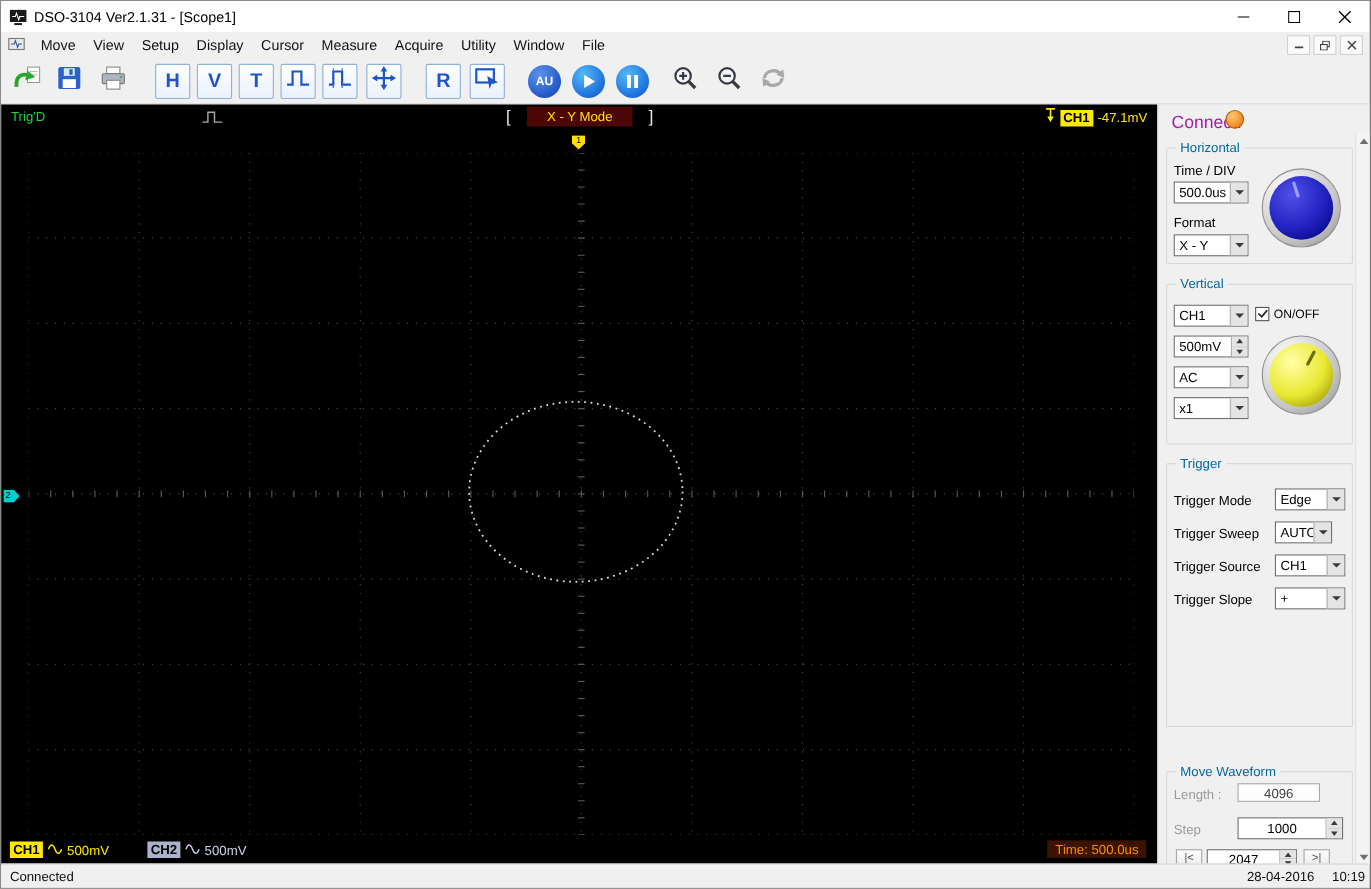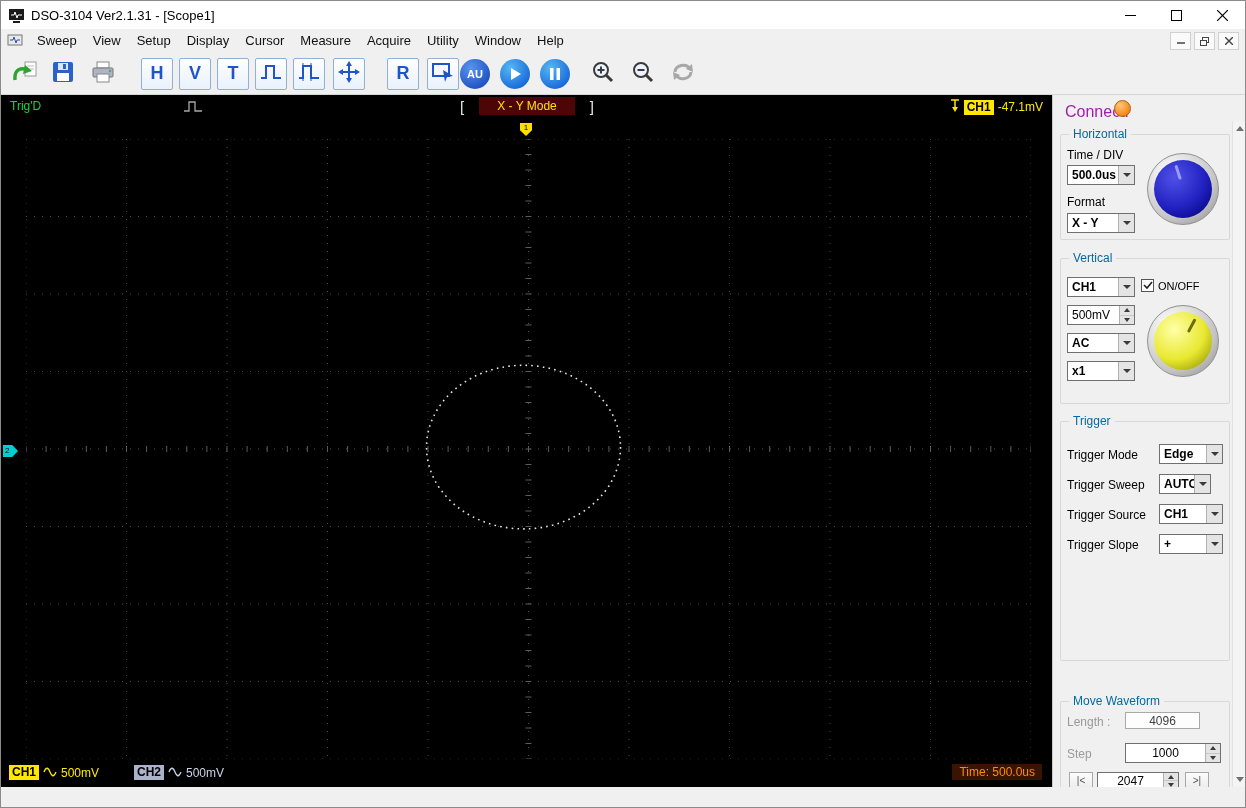--- a/index.html
+++ b/index.html
@@ -61,21 +61,21 @@
   .sb-btn { position:absolute; left:0; width:14px; height:15px; display:flex; align-items:center; justify-content:center; }
   .tri-up { width:0; height:0; border-left:4px solid transparent; border-right:4px solid transparent; border-bottom:5px solid #707070; }
   .tri-down { width:0; height:0; border-left:4px solid transparent; border-right:4px solid transparent; border-top:5px solid #707070; }
 
   .group { position:absolute; left:7px; width:170px; border:1px solid #d8d8d8; border-radius:2px; }
   .group-title { position:absolute; top:-8px; left:8px; background:#f0f0f0; padding:0 4px; font-size:12px; color:#0369a1; }
   .g-label { position:absolute; left:6px; font-size:12px; color:#000; }
   .g-label.dim { color:#9a9a9a; }
 
   .fselect { position:absolute; left:6px; width:68px; height:20px; background:#fff; border:1px solid #707070; font-size:12px; display:flex; align-items:center; }
-  .fselect .sel-text { flex:1; padding-left:4px; white-space:nowrap; overflow:hidden;font-weight:bold; }
+  .fselect .sel-text { flex:1; padding-left:4px; white-space:nowrap; overflow:hidden; }
   .fselect .sel-arrow { width:16px; height:100%; background:#e4e4e4; border-left:1px solid #b0b0b0; display:flex; align-items:center; justify-content:center; }
   .sel-tri { width:0; height:0; border-left:4px solid transparent; border-right:4px solid transparent; border-top:4px solid #3a3a3a; }
 
   .fspin { position:absolute; background:#fff; border:1px solid #707070; font-size:12px; display:flex; align-items:stretch; height:20px; }
   .fspin .spin-text { flex:1; display:flex; align-items:center; padding-left:4px; }
   .fspin.centered .spin-text { justify-content:center; padding-left:0; }
   .spin-btns { width:15px; display:flex; flex-direction:column; border-left:1px solid #b0b0b0; }
   .spin-btns > div { flex:1; background:#e4e4e4; display:flex; align-items:center; justify-content:center; }
   .spin-btns > div:first-child { border-bottom:1px solid #c8c8c8; }
   .tri-xs-up { width:0; height:0; border-left:3px solid transparent; border-right:3px solid transparent; border-bottom:4px solid #3a3a3a; }
@@ -140,30 +140,30 @@
     </div>
   </div>
 
   <div class="menubar">
     <span class="doc-icon">
       <svg width="16" height="14">
           <rect x="1" y="1" width="14" height="10" fill="#e8e8e8" stroke="#777"></rect>
           <path d="M3,6 L6,6 L7,3 L9,9 L10,6 L13,6" stroke="#2255aa" stroke-width="1" fill="none"></path>
         </svg>
     </span>
-    <span class="menu-item">Sweep</span>
+    <span class="menu-item">Move</span>
     <span class="menu-item">View</span>
     <span class="menu-item">Setup</span>
     <span class="menu-item">Display</span>
     <span class="menu-item">Cursor</span>
     <span class="menu-item">Measure</span>
     <span class="menu-item">Acquire</span>
     <span class="menu-item">Utility</span>
     <span class="menu-item">Window</span>
-    <span class="menu-item">Help</span>
+    <span class="menu-item">File</span>
     <div class="mdi-controls">
       <div class="mdi-btn">
           <svg width="8" height="8">
             <line x1="0" y1="6" x2="8" y2="6" stroke="#444" stroke-width="1.5"></line>
           </svg>
         </div>
       <div class="mdi-btn">
           <svg width="9" height="9">
             <rect x="2.5" y="0.5" width="6" height="5" fill="none" stroke="#444"></rect>
             <rect x="0.5" y="3.5" width="6" height="5" fill="#fafafa" stroke="#444"></rect>
@@ -237,21 +237,21 @@
     </div>
     <div class="tb boxed" style="margin-left:22px">
       <span class="tb-letter">R</span>
     </div>
     <div class="tb boxed" style="margin-left:8px">
       <span><svg width="24" height="22">
             <rect x="2" y="3" width="16" height="12" fill="none" stroke="#1f55c8" stroke-width="2"></rect>
             <polygon points="12,9 22,15 16,16 14,21" fill="#1f55c8"></polygon>
           </svg></span>
     </div>
-    <div class="tb" style="">
+    <div class="tb" style="margin-left:20px">
       <span class="au-circle">AU</span>
     </div>
     <div class="tb" style="margin-left:8px">
       <span class="play-circle">
           <svg width="12" height="12">
             <polygon points="2,0 12,6 2,12" fill="#fff"></polygon>
           </svg>
         </span>
     </div>
     <div class="tb" style="margin-left:8px">
@@ -594,14 +594,21 @@
         <div class="sb-btn" style="top:0">
             <span class="tri-up"></span>
           </div>
         <div class="sb-btn" style="bottom:0">
             <span class="tri-down"></span>
           </div>
       </div>
     </div>
   </div>
 
+  <div class="statusbar">
+    <span class="sb-left">Connected</span>
+    <span class="sb-right">
+      <span>28-04-2016</span>
+      <span>10:19</span>
+    </span>
+  </div>
 
 </div>
 
 </body></html>

